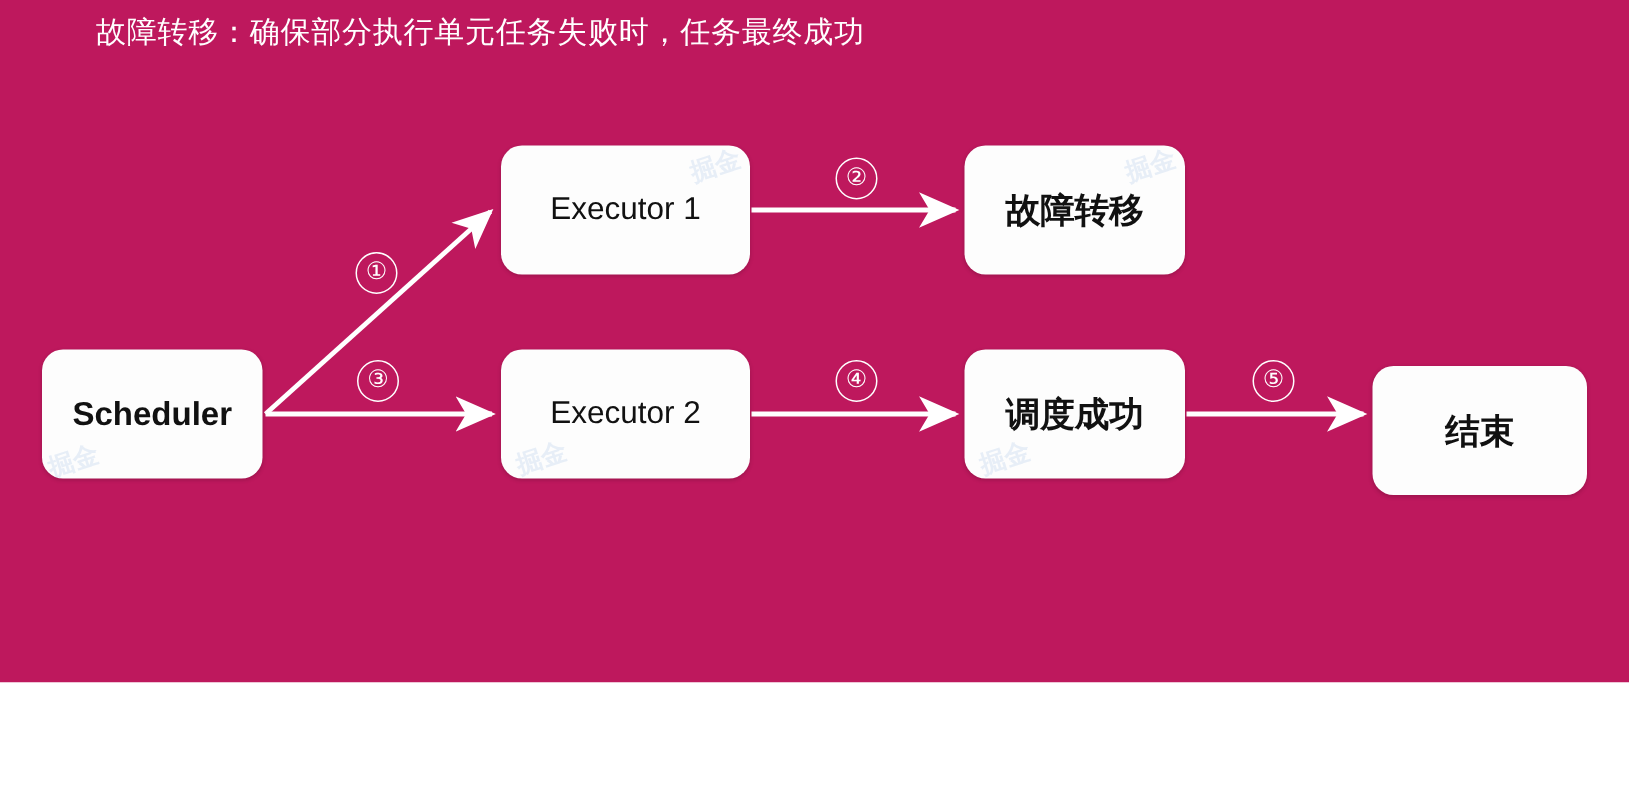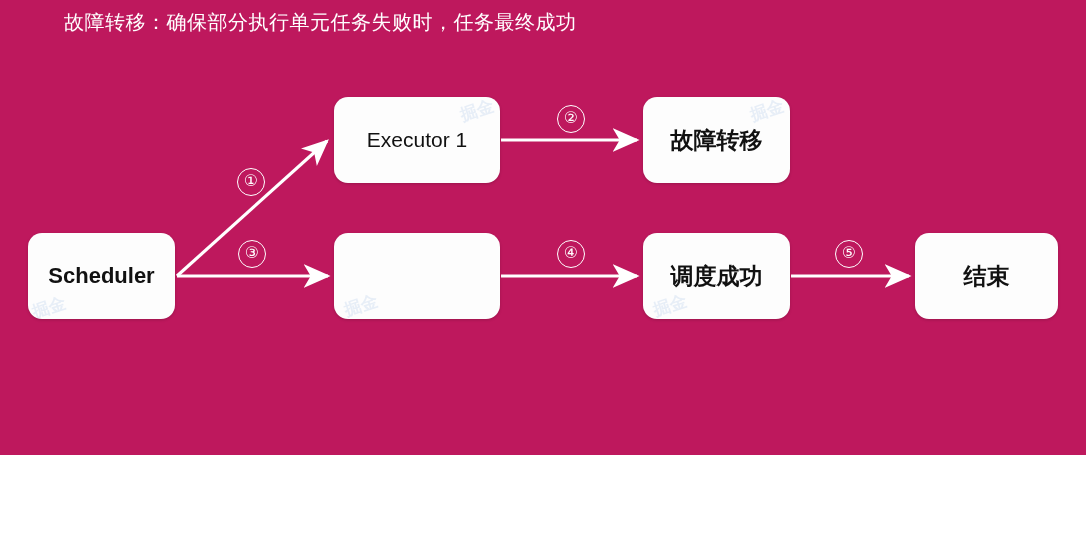--- a/index.html
+++ b/index.html
@@ -63,21 +63,21 @@
 
   .node-exec1 { left: 334px; top: 97px;  width: 166px; height: 86px; }
   .node-exec2 { left: 334px; top: 233px; width: 166px; height: 86px; }
   .node-execn { left: 334px; top: 370px; width: 166px; height: 84px; }
   .node-exec1 .label, .node-exec2 .label, .node-execn .label { font-size: 21px; font-weight: normal; }
 
   .node-fail { left: 643px; top: 97px;  width: 147px; height: 86px; }
   .node-ok   { left: 643px; top: 233px; width: 147px; height: 86px; }
   .node-fail .label, .node-ok .label { font-size: 23px; font-weight: bold; }
 
-  .node-end  { left: 915px; top: 233px; width: 143px; height: 86px; }
+  .node-end  { left: 915px; top: 244px; width: 143px; height: 86px; }
   .node-end .label { font-size: 23px; font-weight: bold; }
 
   
   .ghost {
     position: absolute;
     z-index: 1;
     color: rgba(120,160,215,0.16);
     font-size: 17px;
     white-space: nowrap;
     pointer-events: none;
@@ -159,20 +159,21 @@
     <span class="label">Scheduler</span>
   </div>
 
   <div class="node node-exec1">
     <span class="ghost ghost-a">掘金</span>
     <span class="label">Executor 1</span>
   </div>
 
   <div class="node node-exec2">
     <span class="ghost ghost-b">掘金</span>
+    <span class="label">Executor 2</span>
   </div>
 
 
   <div class="node node-fail">
     <span class="ghost ghost-a">掘金</span>
     <span class="label">故障转移</span>
   </div>
 
   <div class="node node-ok">
     <span class="ghost ghost-b">掘金</span>

